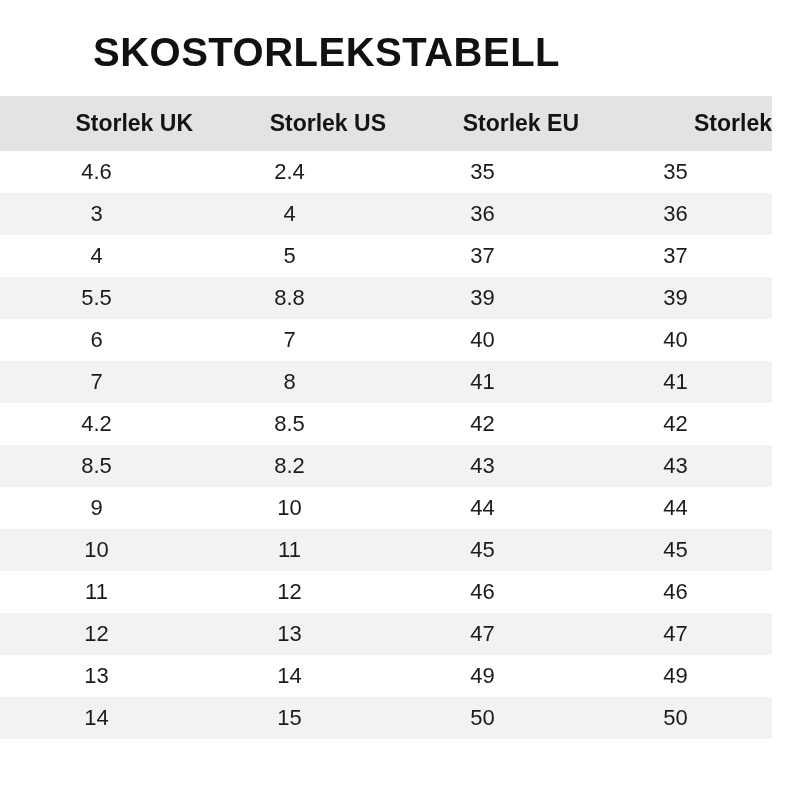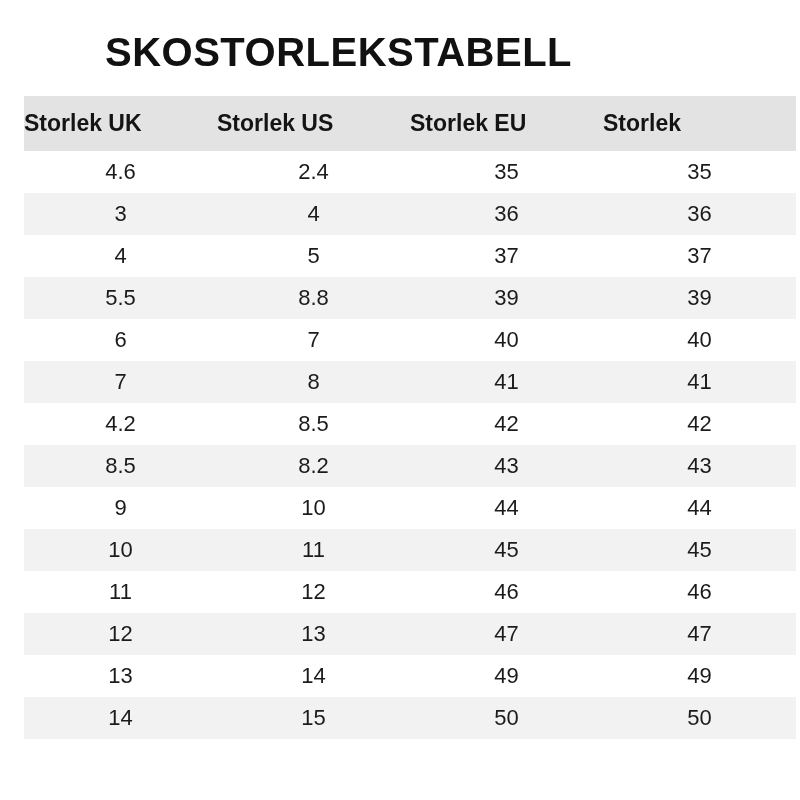--- a/index.html
+++ b/index.html
@@ -13,21 +13,20 @@
     font-family: "Liberation Sans", sans-serif;
     color: #1b1b1b;
     overflow: hidden;
   }
   .page {
     width: 653px;
     height: 800px;
     box-sizing: border-box;
     display: flex;
     flex-direction: column;
-    padding-left: 24px;
   }
   .title {
     text-align: center;
     font-size: 40px;
     font-weight: bold;
     letter-spacing: 0.5px;
     color: #111111;
     margin: 30px 0 22px 0;
     line-height: 1.1;
   }
@@ -36,21 +35,21 @@
     margin: 0 auto;
     border-collapse: collapse;
     table-layout: fixed;
   }
   table.size-table th {
     background: #e3e3e3;
     font-size: 23px;
     font-weight: bold;
     color: #141414;
     padding: 14px 0 14px 0;
-    text-align: left;
+    text-align: right;
     border: none;
   }
   table.size-table td {
     font-size: 22px;
     text-align: center;
     color: #1b1b1b;
     padding: 8px 0 8px 0;
     border: none;
     height: 23px;
   }

